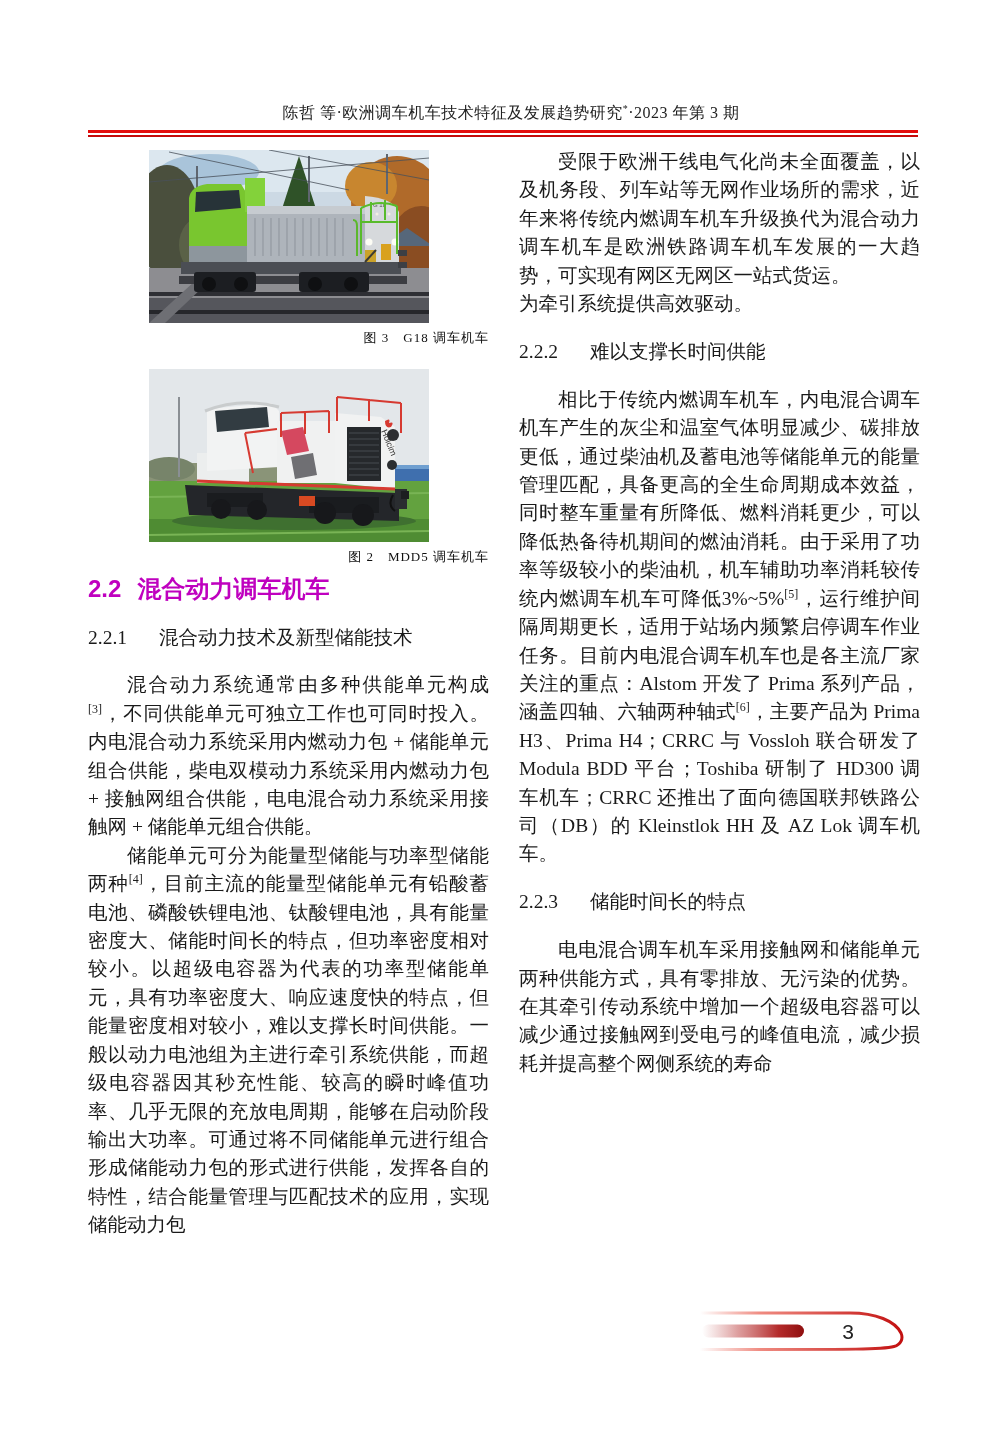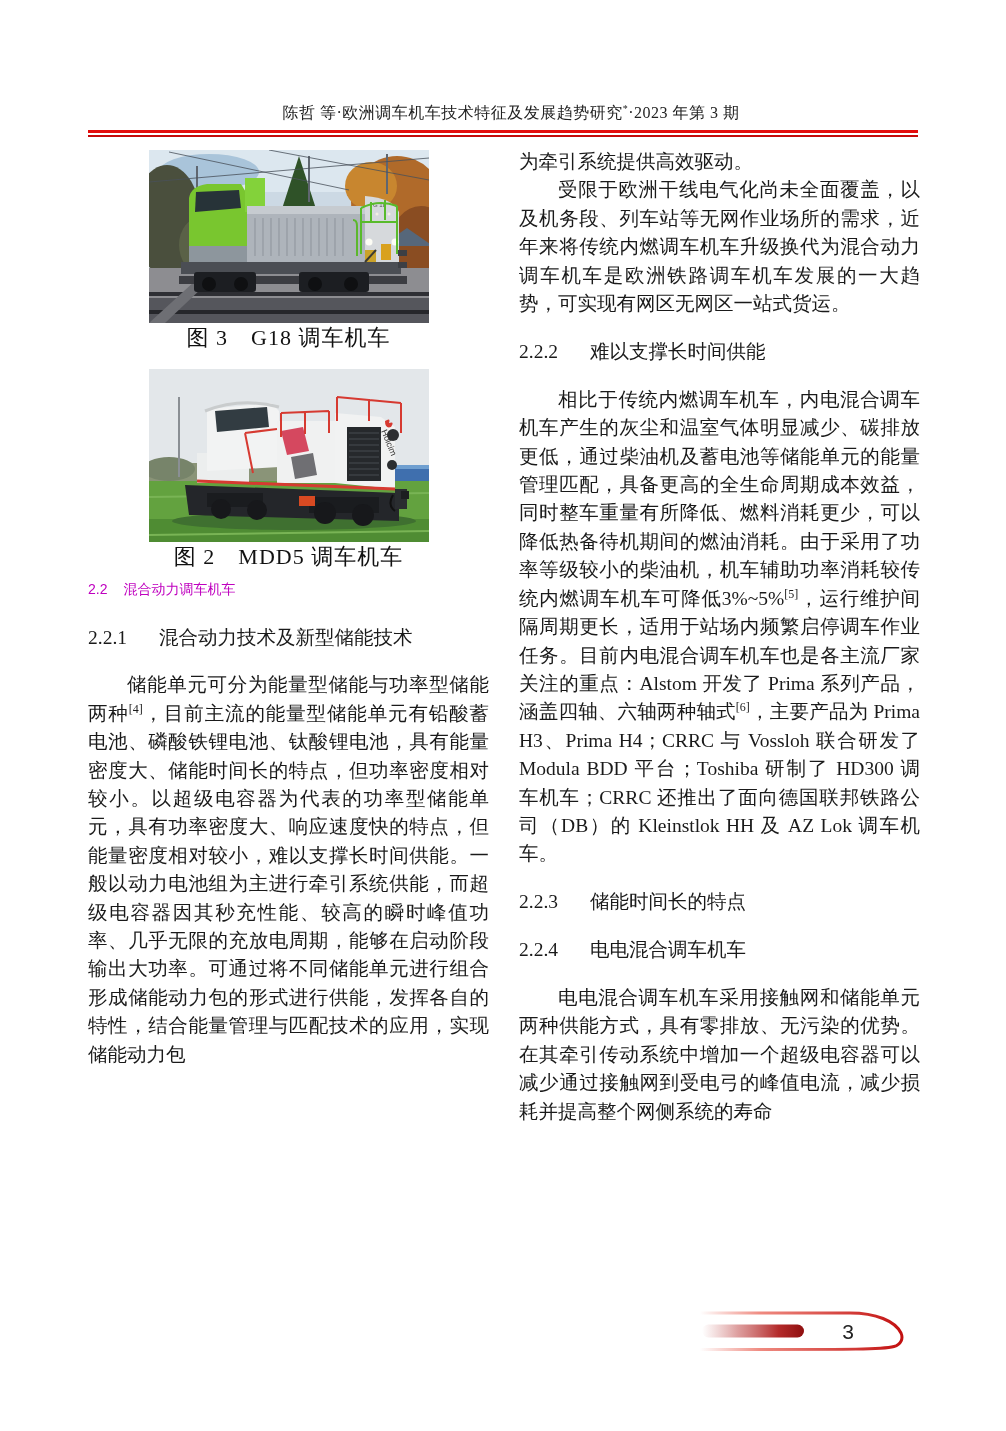--- a/index.html
+++ b/index.html
@@ -19,25 +19,25 @@
   .cols{
     position:absolute;top:148px;left:88px;width:832px;
     display:flex;column-gap:30px;
   }
   .col{
     width:401px;height:1152px;overflow:hidden;
     font-size:19.5px;line-height:28.4px;text-align:justify;
   }
   figure{margin:0;text-align:center;}
   figure svg{display:block;margin:2px auto 0;width:280px;height:173px;}
-  figcaption{font-size:22px;line-height:30px;letter-spacing:1px;color:#111;text-align:center;}
+  figcaption{font-size:13px;line-height:30px;letter-spacing:1px;color:#111;text-align:right;}
   .fig-gap{height:14px;}
   .sec-h2{
     font-family:"Liberation Sans","DejaVu Sans",sans-serif;
-    font-weight:normal;font-size:14px;line-height:30px;color:#bf00bf;
+    font-weight:bold;font-size:24px;line-height:30px;color:#bf00bf;
     text-align:left;margin:2px 0 1px 0;
   }
   .sec-h2 .num{margin-right:16px;}
   .sec-h3{
     font-size:19.5px;line-height:28.4px;font-weight:normal;text-align:left;
   }
   .sec-h3 .num{margin-right:32px;}
   p.para{margin:0;text-indent:2em;}
   p.para.noindent{text-indent:0;}
   sup.ref{font-size:12px;line-height:0;}
@@ -196,44 +196,42 @@
 
     <h2 class="sec-h2">
       <span class="num">2.2</span><span>混合动力调车机车</span>
     </h2>
 
     <h3 class="sec-h3">
       <span class="num">2.2.1</span><span>混合动力技术及新型储能技术</span>
     </h3>
 
 
+    <p class="para"><span>混合动力系统通常由多种供能单元构成</span><sup class="ref">[3]</sup><span>，不同供能单元可独立工作也可同时投入。内电混合动力系统采用内燃动力包 + 储能单元组合供能，柴电双模动力系统采用内燃动力包 + 接触网组合供能，电电混合动力系统采用接触网 + 储能单元组合供能。</span></p>
 
     <p class="para"><span>储能单元可分为能量型储能与功率型储能两种</span><sup class="ref">[4]</sup><span>，目前主流的能量型储能单元有铅酸蓄电池、磷酸铁锂电池、钛酸锂电池，具有能量密度大、储能时间长的特点，但功率密度相对较小。以超级电容器为代表的功率型储能单元，具有功率密度大、响应速度快的特点，但能量密度相对较小，难以支撑长时间供能。一般以动力电池组为主进行牵引系统供能，而超级电容器因其秒充性能、较高的瞬时峰值功率、几乎无限的充放电周期，能够在启动阶段输出大功率。可通过将不同储能单元进行组合形成储能动力包的形式进行供能，发挥各自的特性，结合能量管理与匹配技术的应用，实现储能动力包</span></p>
   </div>
 
   <div class="col">
 
+    <p class="para"><span>受限于欧洲干线电气化尚未全面覆盖，以及机务段、列车站等无网作业场所的需求，近年来将传统内燃调车机车升级换代为混合动力调车机车是欧洲铁路调车机车发展的一大趋势，可实现有网区无网区一站式货运。</span></p>
+
     <p class="para noindent"><span>为牵引系统提供高效驱动。</span></p>
-
-    <p class="para"><span>受限于欧洲干线电气化尚未全面覆盖，以及机务段、列车站等无网作业场所的需求，近年来将传统内燃调车机车升级换代为混合动力调车机车是欧洲铁路调车机车发展的一大趋势，可实现有网区无网区一站式货运。</span></p>
 
     <h3 class="sec-h3">
       <span class="num">2.2.2</span><span>难以支撑长时间供能</span>
     </h3>
 
     <p class="para"><span>相比于传统内燃调车机车，内电混合调车机车产生的灰尘和温室气体明显减少、碳排放更低，通过柴油机及蓄电池等储能单元的能量管理匹配，具备更高的全生命周期成本效益，同时整车重量有所降低、燃料消耗更少，可以降低热备待机期间的燃油消耗。由于采用了功率等级较小的柴油机，机车辅助功率消耗较传统内燃调车机车可降低3%~5%</span><sup class="ref">[5]</sup><span>，运行维护间隔周期更长，适用于站场内频繁启停调车作业任务。目前内电混合调车机车也是各主流厂家关注的重点：Alstom 开发了 Prima 系列产品，涵盖四轴、六轴两种轴式</span><sup class="ref">[6]</sup><span>，主要产品为 Prima H3、Prima H4；CRRC 与 Vossloh 联合研发了 Modula BDD 平台；Toshiba 研制了 HD300 调车机车；CRRC 还推出了面向德国联邦铁路公司（DB）的 Kleinstlok HH 及 AZ Lok 调车机车。</span></p>
 
     <h3 class="sec-h3">
       <span class="num">2.2.3</span><span>储能时间长的特点</span>
     </h3>
 
 
-    <h3 class="sec-h3">
-      <span class="num">2.2.4</span><span>电电混合调车机车</span>
-    </h3>
 
     <p class="para"><span>电电混合调车机车采用接触网和储能单元两种供能方式，具有零排放、无污染的优势。在其牵引传动系统中增加一个超级电容器可以减少通过接触网到受电弓的峰值电流，减少损耗并提高整个网侧系统的寿命</span></p>
   </div>
 </div>
 
 <svg class="footer-orn" viewBox="0 0 212 50">
   <defs>
     <linearGradient id="og" x1="0" y1="0" x2="1" y2="0">
       <stop offset="0" stop-color="#ffffff"></stop>
       <stop offset="0.3" stop-color="#ef8a80"></stop>

